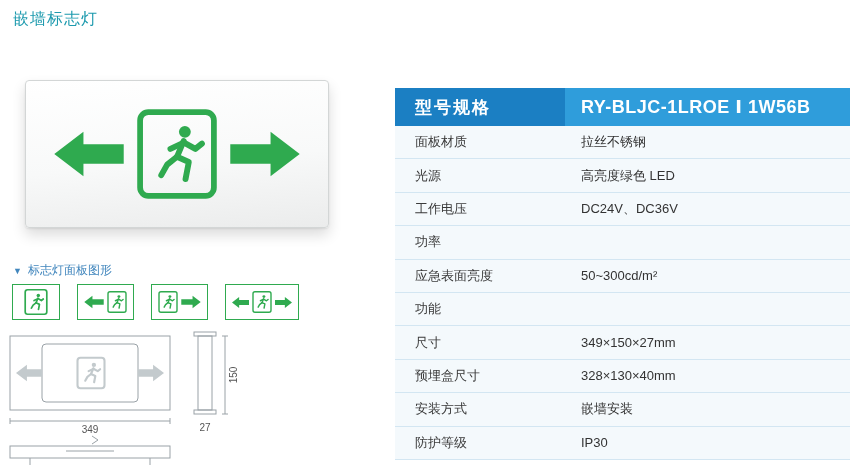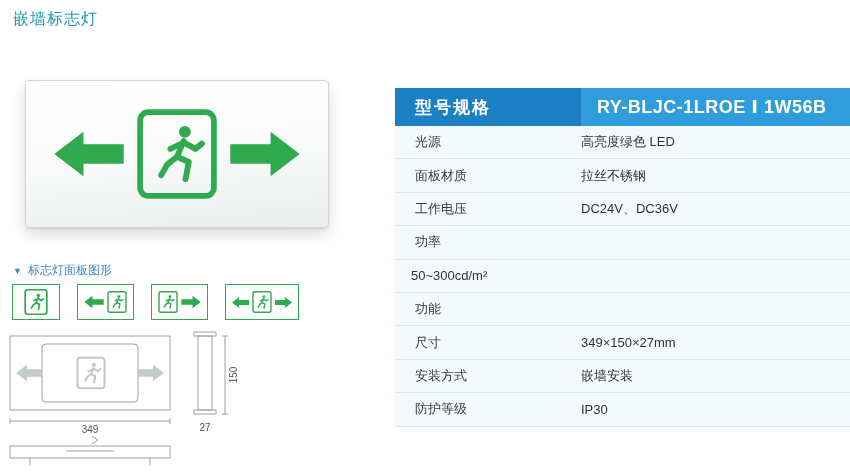--- a/index.html
+++ b/index.html
@@ -51,21 +51,21 @@
 
   
   .drawing{ position:absolute; left:6px; top:330px; }
   .dim-line{ stroke:#9aa2a7; fill:none; stroke-width:1; }
   .dim-text{ fill:#555; font-size:10px; font-family:"Liberation Sans","DejaVu Sans",sans-serif; }
 
   
   .spec-table{ position:absolute; left:395px; top:88px; width:455px; }
   .spec-header{ display:flex; height:38px; color:#fff; font-weight:bold; }
   .spec-header-label{
-    width:186px; background:var(--header-blue,#1b7fc3);
+    width:170px; background:var(--header-blue,#1b7fc3);
     display:flex; align-items:center; padding-left:20px;
     font-size:17px; letter-spacing:2px;
   }
   .spec-header-value{
     flex:1; background:var(--header-blue-light,#2f9ddb);
     display:flex; align-items:center; padding-left:16px;
     font-size:18px; letter-spacing:.5px;
   }
   .spec-row{
     display:flex; height:33.4px;
@@ -184,45 +184,50 @@
   <path class="dim-line" d="M24 128 v7 M144 128 v7 M60 121 h48"></path>
 </svg>
 
 <div class="spec-table">
   <div class="spec-header">
     <div class="spec-header-label">型号规格</div>
     <div class="spec-header-value">RY-BLJC-1LROE Ⅰ 1W56B</div>
   </div>
 
   <div class="spec-row">
+    <div class="spec-row-label">面板材质</div>
+    <div class="spec-row-value">拉丝不锈钢</div>
+  </div>
+  <div class="spec-row">
     <div class="spec-row-label">光源</div>
     <div class="spec-row-value">高亮度绿色 LED</div>
   </div>
   <div class="spec-row">
-    <div class="spec-row-label">面板材质</div>
-    <div class="spec-row-value">拉丝不锈钢</div>
-  </div>
-  <div class="spec-row">
     <div class="spec-row-label">工作电压</div>
     <div class="spec-row-value">DC24V、DC36V</div>
   </div>
   <div class="spec-row">
     <div class="spec-row-label">功率</div>
   </div>
   <div class="spec-row">
+    <div class="spec-row-label">应急表面亮度</div>
     <div class="spec-row-value">50~300cd/m²</div>
   </div>
   <div class="spec-row">
     <div class="spec-row-label">功能</div>
   </div>
   <div class="spec-row">
     <div class="spec-row-label">尺寸</div>
     <div class="spec-row-value">349×150×27mm</div>
   </div>
   <div class="spec-row">
+    <div class="spec-row-label">预埋盒尺寸</div>
+    <div class="spec-row-value">328×130×40mm</div>
+  </div>
+  <div class="spec-row">
     <div class="spec-row-label">安装方式</div>
     <div class="spec-row-value">嵌墙安装</div>
   </div>
   <div class="spec-row">
     <div class="spec-row-label">防护等级</div>
     <div class="spec-row-value">IP30</div>
   </div>
 </div>
 
 </body></html>

